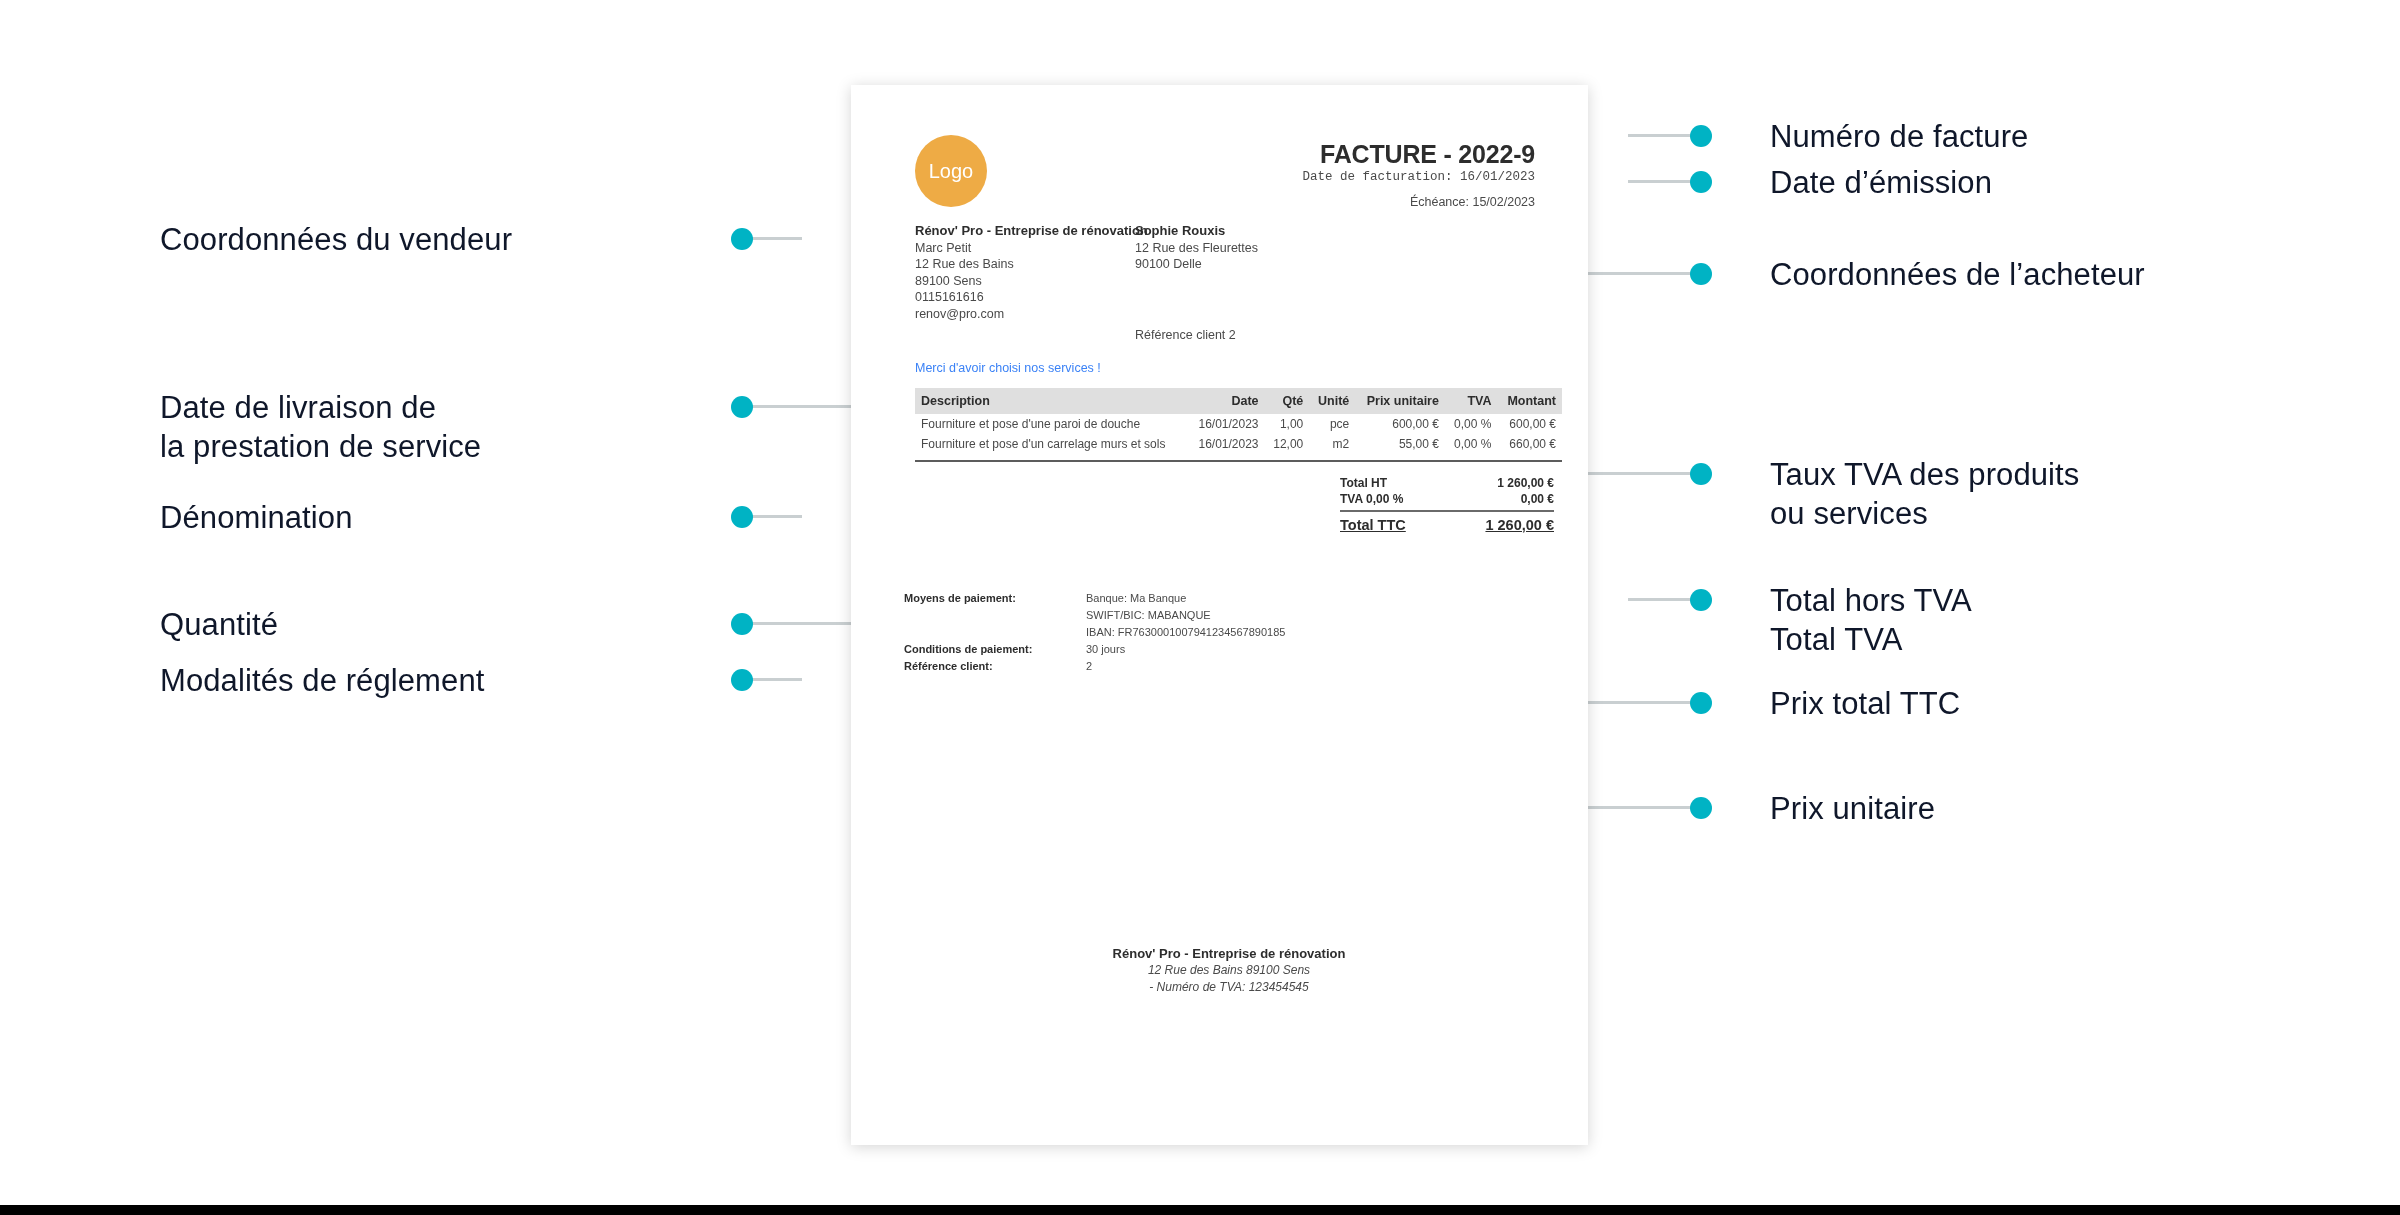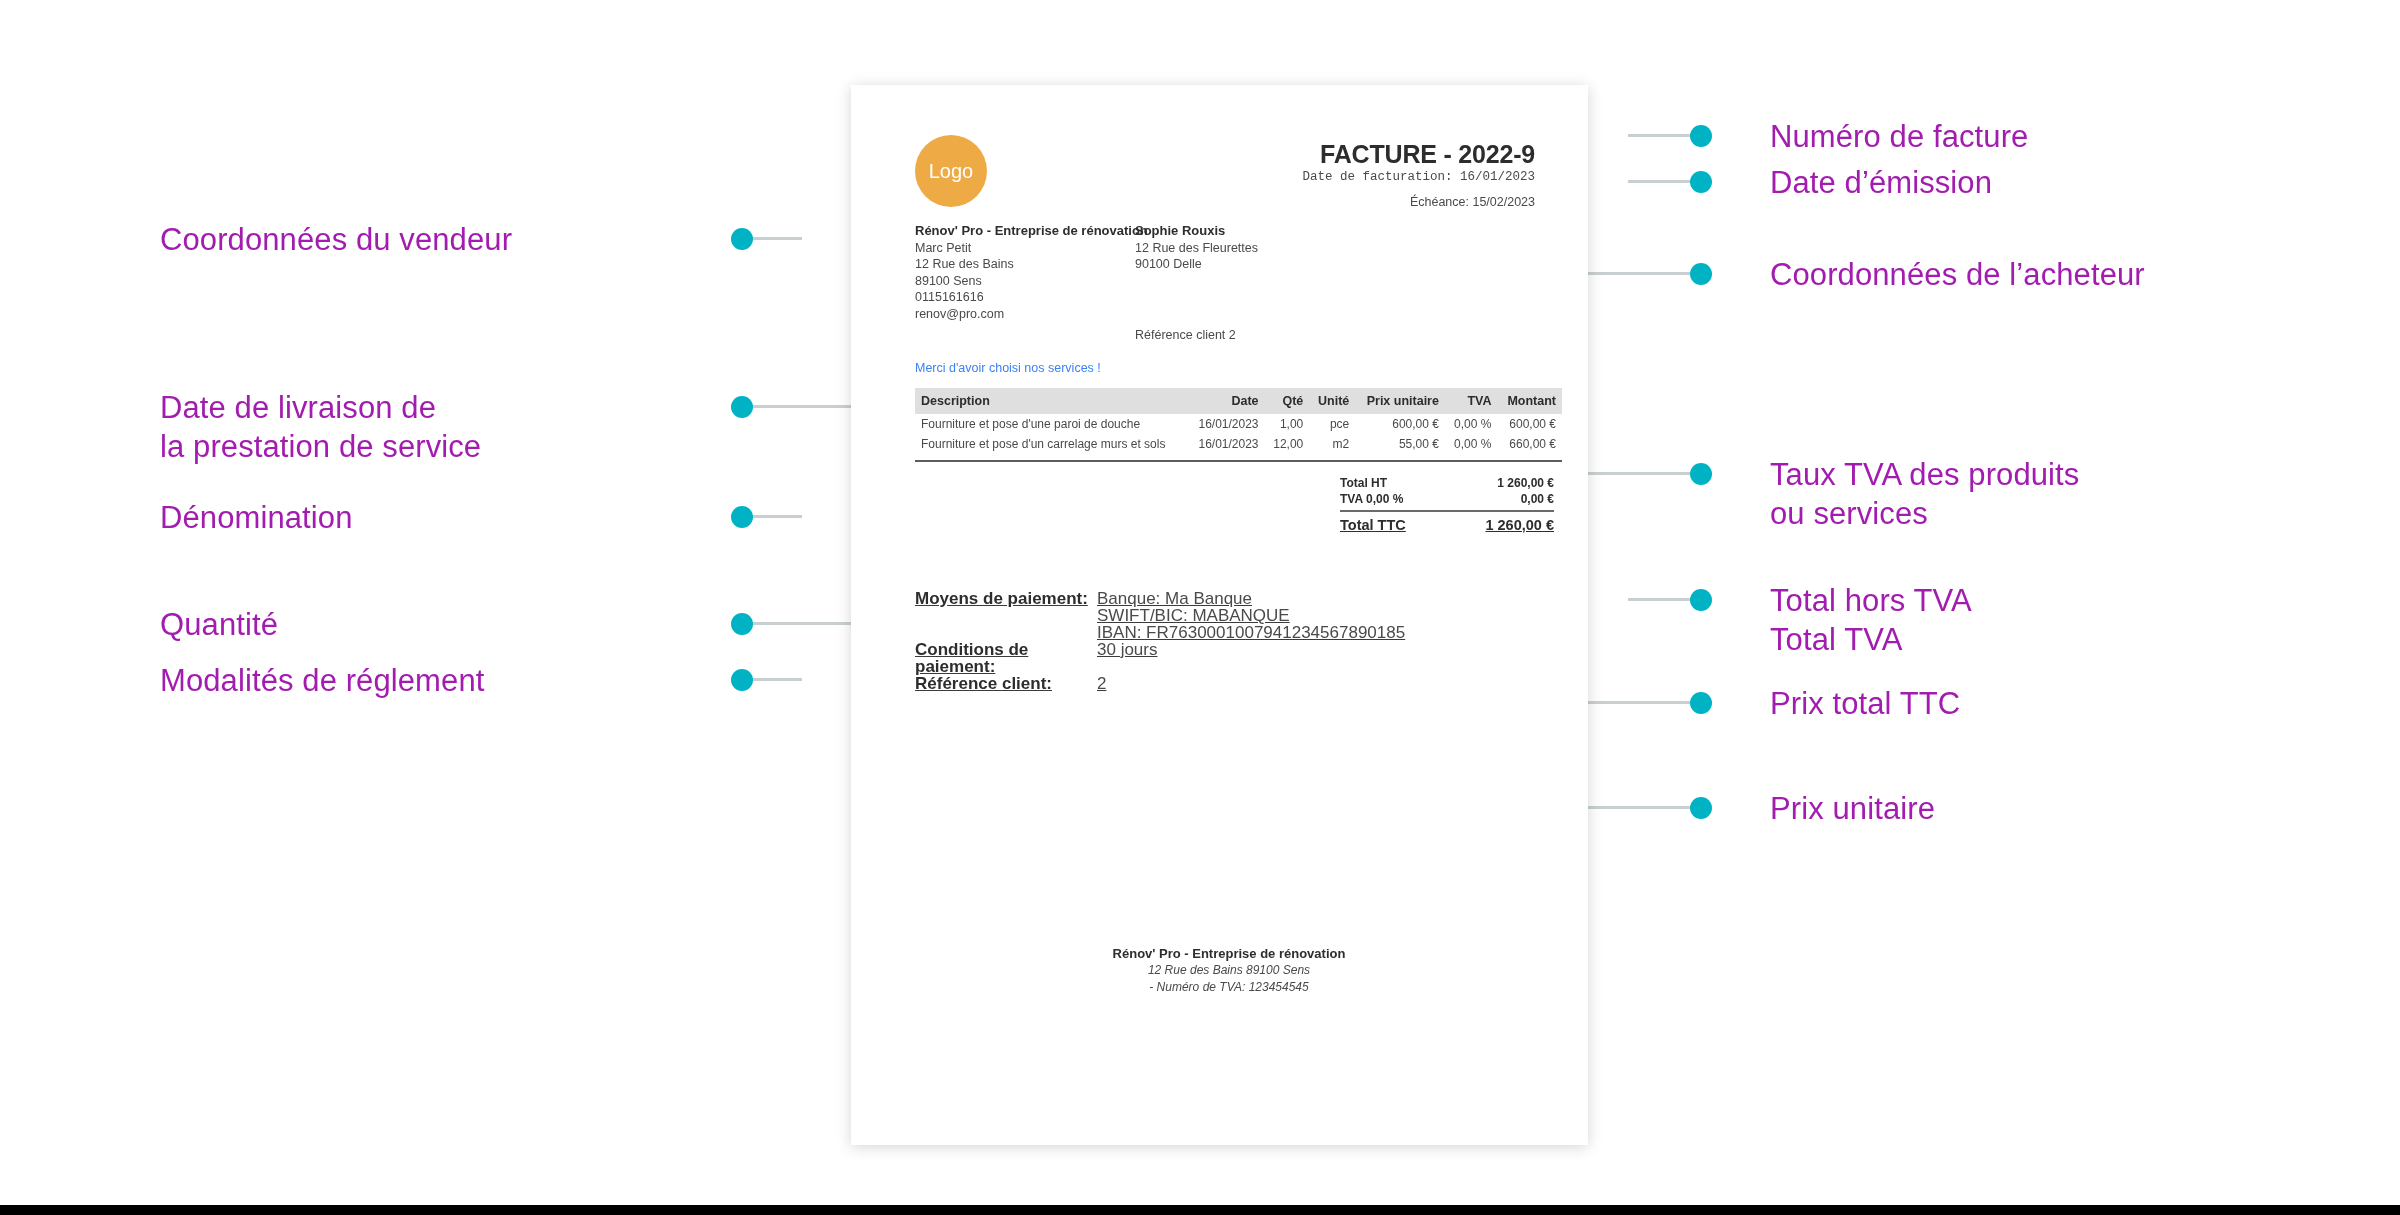--- a/index.html
+++ b/index.html
@@ -15,21 +15,21 @@
     font-family: "Liberation Sans", sans-serif;
     overflow: hidden;
   }
 
   
   .callout-label {
     position: absolute;
     font-family: "Liberation Sans", sans-serif;
     font-size: 31px;
     line-height: 39px;
-    color: #a21caf;
+    color: #0f172a;
     white-space: pre-line;
     letter-spacing: 0.1px;
   }
   .callout-label.left  { text-align: left; }
   .callout-label.right { text-align: left;  }
 
   .dot {
     position: absolute;
     width: 22px;
     height: 22px;
@@ -190,25 +190,24 @@
   }
   .totals .tsep {
     height: 1.5px;
     background: #6a6a6a;
     margin: 3px 8px 0 15px;
   }
 
   
   .paymeta {
     position: absolute;
-    left: 45px;
+    left: 34px;
     top: 505px;
-    font-size: 17px;
+    font-size: 11px;
     line-height: 17px;
-    text-decoration: underline;
   }
   .paymeta .pm-row { display: flex; }
   .paymeta .pm-key {
     width: 182px;
     font-weight: bold;
     color: #2d2d2d;
   }
   .paymeta .pm-val { color: #4a4a4a; }
 
   .doc-footer {

